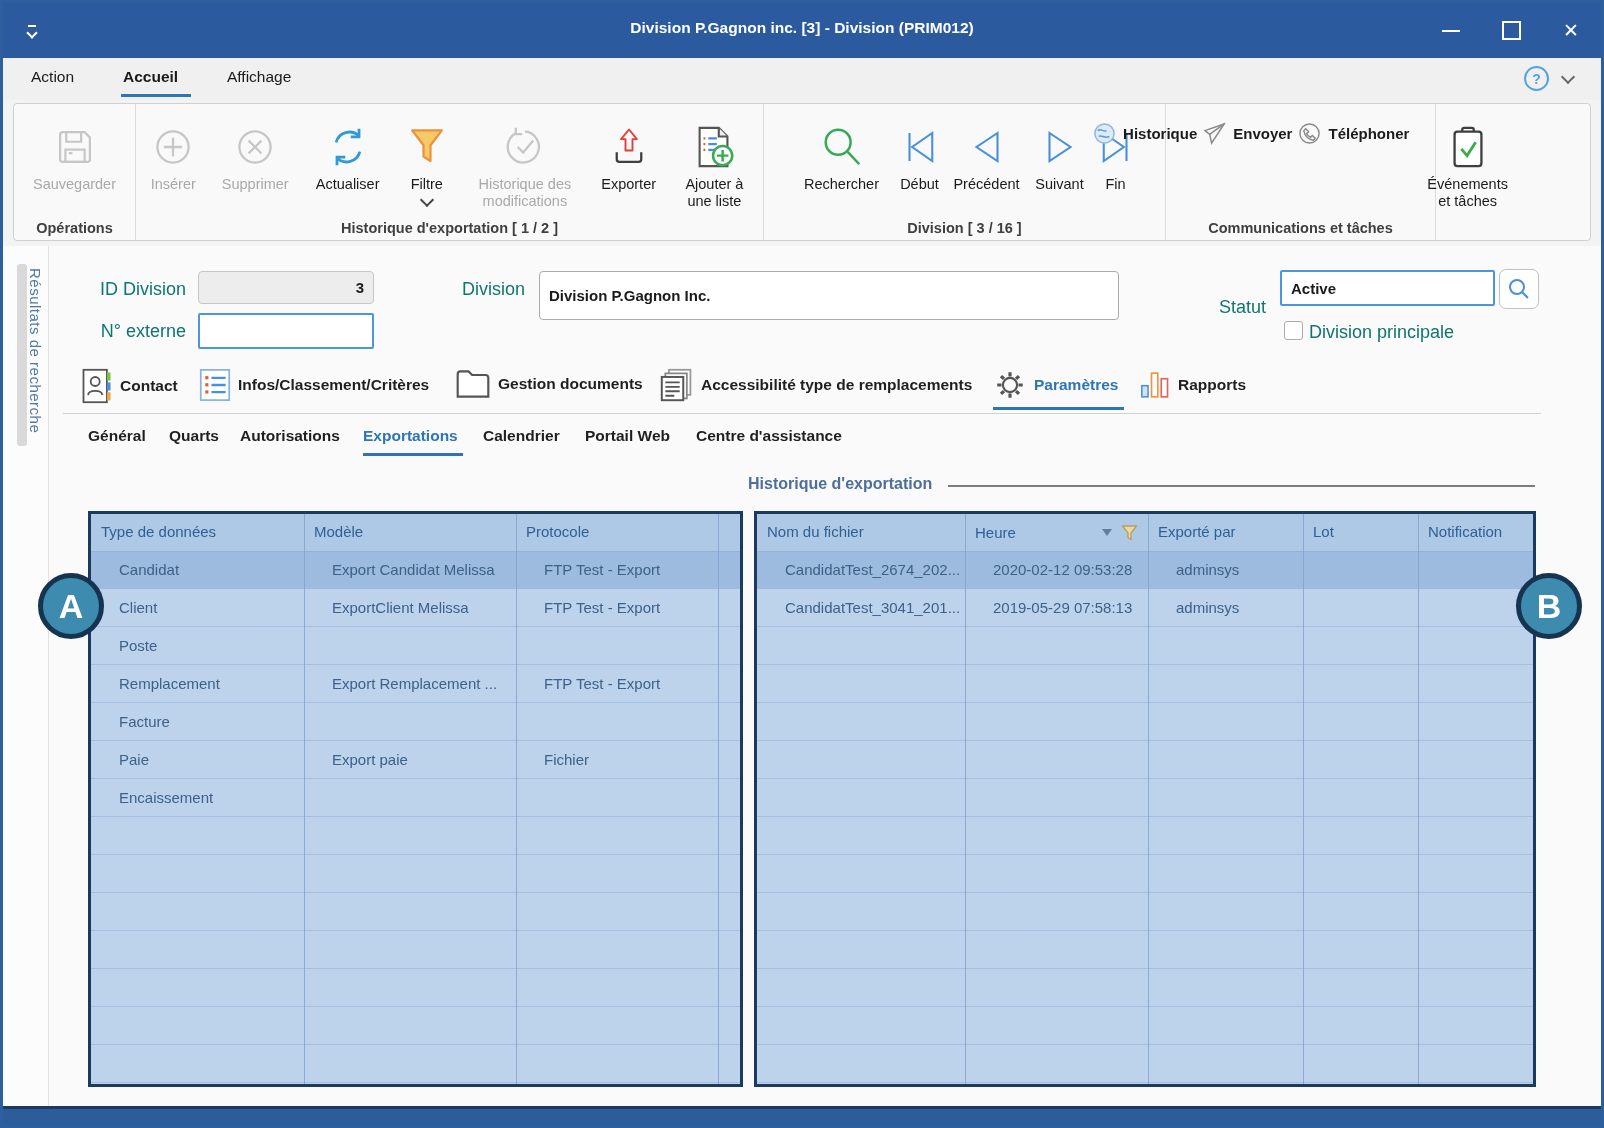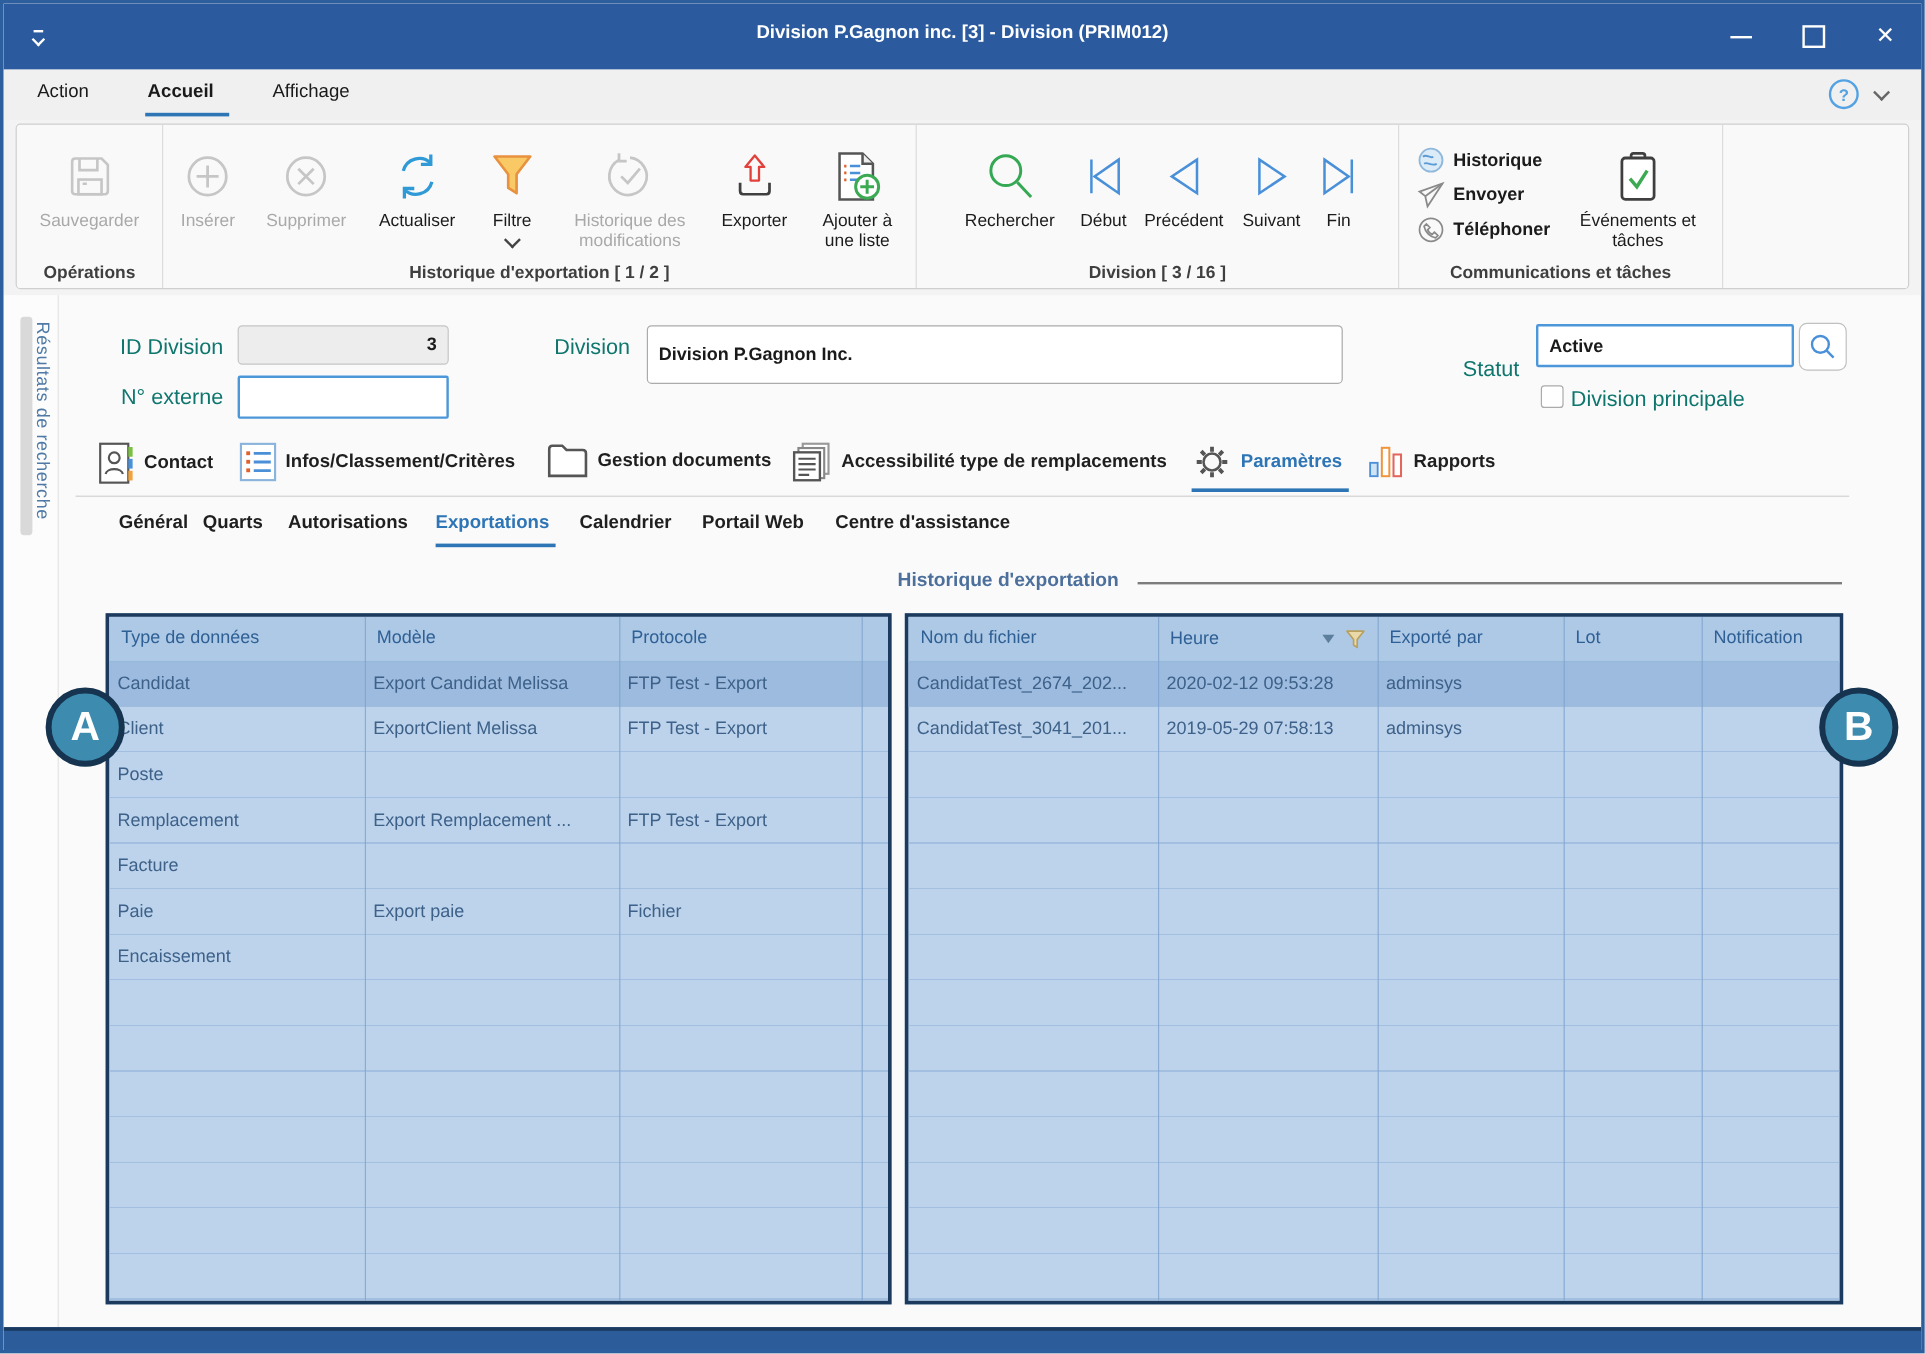--- a/index.html
+++ b/index.html
@@ -29,21 +29,21 @@
   .ribbon-box{position:absolute;left:10px;top:3px;width:1576px;height:136px;background:#f9f9f9;
     border:1px solid #cfcfcf;border-radius:4px;display:flex;}
   .rgroup{position:relative;box-sizing:border-box;border-right:1px solid #dcdcdc;display:flex;
     align-items:flex-start;justify-content:center;padding:14px 6px 24px;}
   .rgroup-label{position:absolute;bottom:4px;left:0;right:0;text-align:center;font-weight:bold;font-size:14.5px;color:#3f3f3f;white-space:nowrap;}
   .ritem{display:flex;flex-direction:column;align-items:center;font-size:14.5px;color:#1b1b1b;text-align:center;}
   .ritem .ric{height:58px;display:flex;align-items:center;justify-content:center;}
   .ritem .rlabel{line-height:1.15;}
   .ritem.disabled{color:#a9a9a9;}
   .chev-dn{width:8px;height:8px;border-right:2px solid #444;border-bottom:2px solid #444;transform:rotate(45deg);margin-top:2px;}
-  .comm-col{display:flex;flex-direction:column;gap:6px;padding-top:4px;}
+  .comm-col{display:flex;flex-direction:row;gap:6px;padding-top:4px;}
   .comm-item{display:flex;align-items:center;gap:7px;font-size:15px;font-weight:600;color:#1b1b1b;}
   
   .sidebar{position:absolute;left:0;top:243px;width:45px;bottom:16px;background:#fcfcfc;border-right:1px solid #e3e3e3;}
   .sidebar .handle{position:absolute;left:14px;top:18px;width:10px;height:182px;background:#d9d9d9;border-radius:3px;}
   .sidebar .vtext{position:absolute;left:24px;top:22px;writing-mode:vertical-rl;font-size:15px;color:#4f79a6;letter-spacing:0.5px;white-space:nowrap;}
   
   .flabel{position:absolute;font-size:18px;color:#0f766e;}
   .ra{text-align:right;}
   .ffield{position:absolute;box-sizing:border-box;font-size:15px;font-weight:600;color:#1a1a1a;display:flex;align-items:center;}
   .f-disabled{background:#ededed;border:1px solid #c6c6c6;border-radius:4px;justify-content:flex-end;padding:0 9px;}
@@ -71,21 +71,21 @@
   .thead{position:relative;z-index:2;height:37px;background:#adc9e6;border-bottom:1px solid #8fb3d9;display:grid;}
   .gridA{grid-template-columns:213px 212px 202px 1fr;}
   .gridB{grid-template-columns:208px 183px 155px 115px 1fr;}
   .th{padding:0 10px;line-height:36px;color:#2f6095;font-size:15px;white-space:nowrap;overflow:hidden;}
   .th.flexth{display:flex;align-items:center;gap:9px;line-height:normal;}
   .sort-arrow{width:0;height:0;border-left:5px solid transparent;border-right:5px solid transparent;border-top:7px solid #5e7e9e;margin-left:auto;}
   .tbody{position:absolute;left:0;right:0;top:37px;bottom:0;
     background:repeating-linear-gradient(to bottom,transparent 0px,transparent 37px,rgba(140,175,215,0.55) 37px,rgba(140,175,215,0.55) 38px);}
   .trow{display:grid;height:38px;font-size:15px;color:#3d6189;}
   .trow.selected{background:#9dbbde;}
-  .td{padding:0 7px;line-height:38px;white-space:nowrap;overflow:hidden;}
+  .td{padding:0 28px;line-height:38px;white-space:nowrap;overflow:hidden;}
   .vline{position:absolute;top:0;bottom:0;width:1px;background:rgba(125,163,206,0.8);z-index:3;pointer-events:none;}
   
   .callout{position:absolute;top:570px;width:66px;height:66px;box-sizing:border-box;border-radius:50%;
     background:#3d8cb0;border:5px solid #16344f;color:#fff;font-size:34px;font-weight:bold;
     display:flex;align-items:center;justify-content:center;z-index:10;}
   .callout.a{left:35px;} .callout.b{left:1513px;}
   
   .footer{position:absolute;left:0;right:0;bottom:0;height:16px;background:#2c5c9a;border-top:3px solid #1a3a5f;}
   svg{display:block;}
 </style>
@@ -406,21 +406,21 @@
         <rect x="4" y="22" width="9" height="16" fill="#cfe3f5" stroke="#4a90d9" stroke-width="2.2"></rect>
         <rect x="18" y="4" width="9" height="34" fill="#fff" stroke="#f0953e" stroke-width="2.4"></rect>
         <rect x="32" y="12" width="9" height="26" fill="#fff" stroke="#e2645a" stroke-width="2.4"></rect>
       </svg>
     </span>
     <span>Rapports</span>
   </div>
   <div class="itab-underline"></div>
   <div class="tabs-divider"></div>
 
-  <span class="stab" style="left:96px;">Général</span>
+  <span class="stab" style="left:85px;">Général</span>
   <span class="stab" style="left:166px;">Quarts</span>
   <span class="stab" style="left:237px;">Autorisations</span>
   <span class="stab active" style="left:360px;">Exportations</span>
   <span class="stab" style="left:480px;">Calendrier</span>
   <span class="stab" style="left:582px;">Portail Web</span>
   <span class="stab" style="left:693px;">Centre d'assistance</span>
   <div class="stab-underline"></div>
 
   <div class="section-title">Historique d'exportation</div>
   <div class="section-line"></div>

